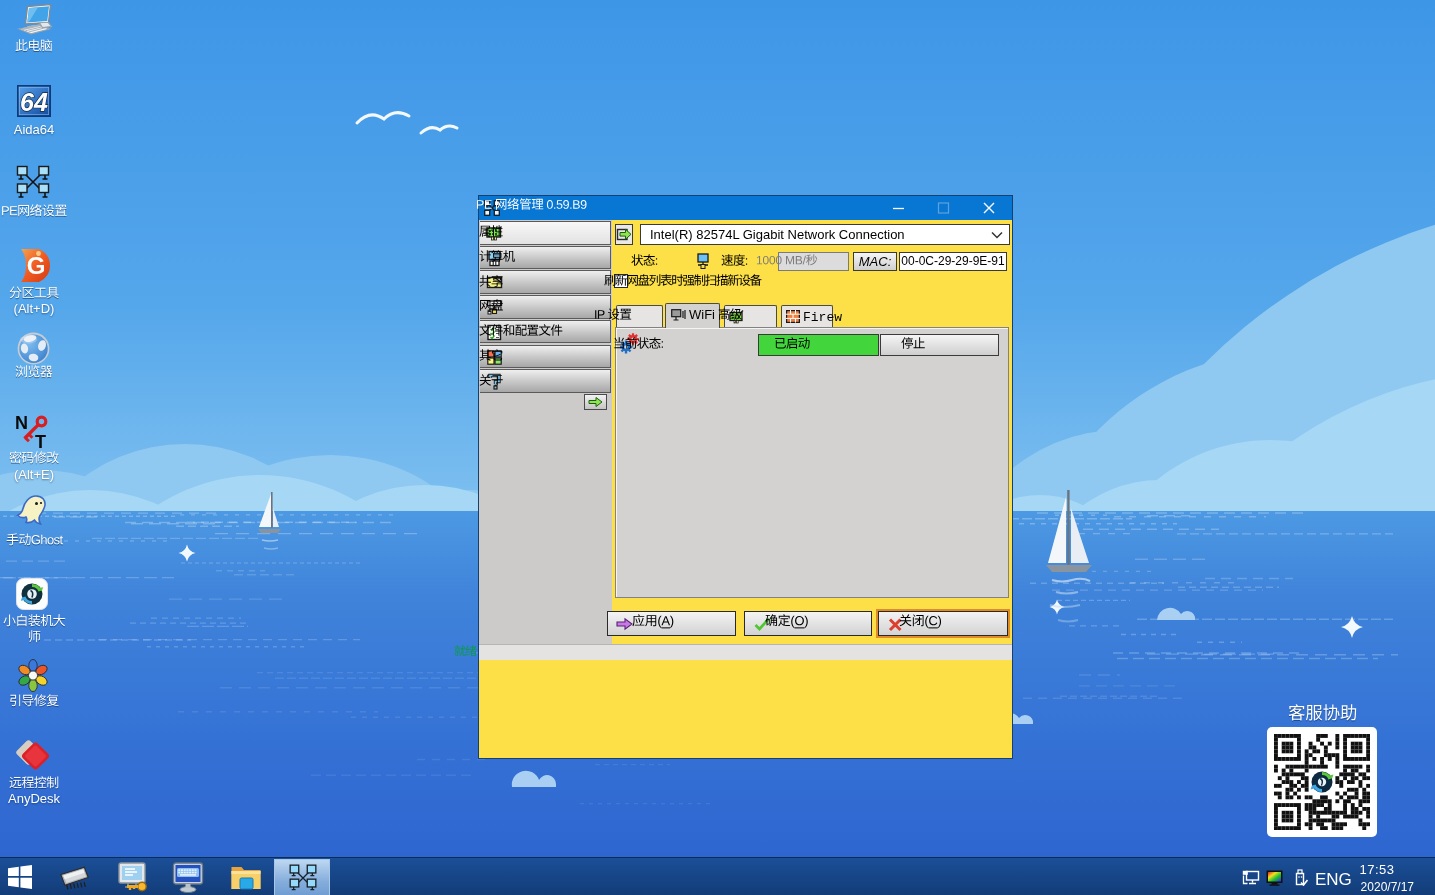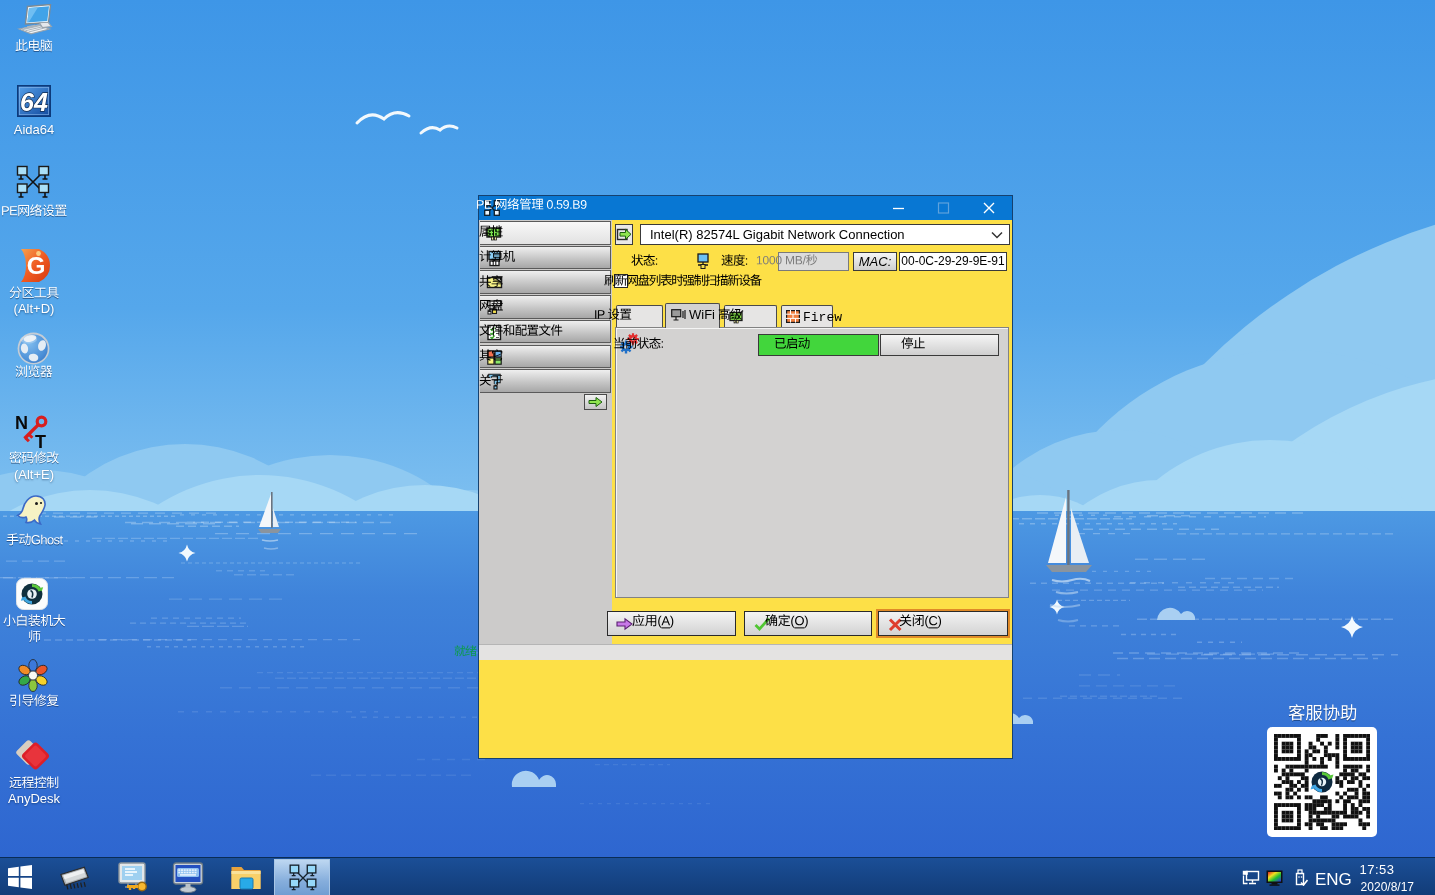--- a/index.html
+++ b/index.html
@@ -929,21 +929,21 @@
 
   <svg class="abs" style="left:1292px;top:11px" width="16" height="17" viewBox="0 0 16 17" fill="none" stroke="#fff">
     <rect x="4.5" y="4.5" width="7" height="11" stroke-width="1.4"></rect>
     <rect x="6" y="1" width="4" height="3.5" stroke-width="1.2"></rect>
     <circle cx="7" cy="8" r="0.8" fill="#fff" stroke="none"></circle>
       <circle cx="9.5" cy="8" r="0.8" fill="#fff" stroke="none"></circle>
     <path d="M9 13.5 l2.5 2.5 l4 -5" stroke-width="1.6"></path>
   </svg>
   <span class="abs" style="left:1315px;top:11.5px;color:#fff;font-size:17px;">ENG</span>
   <span class="abs" style="left:1340px;top:4px;width:74px;color:#fff;font-size:13px;text-align:center;display:inline-block;letter-spacing:0.5px;">17:53</span>
-    <span class="abs" style="left:1340px;top:21.5px;width:74px;color:#fff;font-size:12px;text-align:right;display:inline-block;">2020/8/17</span>
+    <span class="abs" style="left:1340px;top:21.5px;width:74px;color:#fff;font-size:12px;text-align:right;display:inline-block;">2020/7/17</span>
 </div>
 
 <div id="cjktext" style="position:absolute;left:0;top:0;width:1435px;height:895px;pointer-events:none;">
     <svg style="position:absolute;left:15.4px;top:39.18px;overflow:visible" width="41" height="19" viewBox="0 0 41 19">
       <g fill="rgba(10,35,75,0.5)">
         <path transform="translate(0.00,12.28) scale(0.013000,-0.013000)" d="M44 13 58 -67C184 -42 366 -9 536 23L531 98L388 72V459H531V531H388V840H312V58L199 39V637H125V26ZM581 840V90C581 -19 607 -47 699 -47C719 -47 831 -47 852 -47C941 -47 962 9 971 170C949 175 919 189 899 204C894 61 888 25 846 25C822 25 728 25 709 25C666 25 660 35 660 88V399C757 446 860 504 937 561L875 622C823 575 742 520 660 475V840Z"></path>
         <path transform="translate(12.40,12.28) scale(0.013000,-0.013000)" d="M452 408V264H204V408ZM531 408H788V264H531ZM452 478H204V621H452ZM531 478V621H788V478ZM126 695V129H204V191H452V85C452 -32 485 -63 597 -63C622 -63 791 -63 818 -63C925 -63 949 -10 962 142C939 148 907 162 887 176C880 46 870 13 814 13C778 13 632 13 602 13C542 13 531 25 531 83V191H865V695H531V838H452V695Z"></path>
         <path transform="translate(24.80,12.28) scale(0.013000,-0.013000)" d="M732 594C714 524 691 457 663 394C626 446 586 497 548 543L499 507C543 453 590 391 632 329C593 254 546 188 492 137C507 125 532 99 542 87C591 137 634 198 673 268C708 213 738 162 757 121L811 164C788 211 750 271 707 334C742 410 772 493 796 580ZM572 819C596 778 623 726 638 687H382V615H944V687H690L714 696C699 734 666 796 639 840ZM846 541V45H478V537H407V-25H846V-78H916V541ZM284 744V569H155V744ZM89 805V435C89 292 85 95 28 -43C43 -50 73 -71 84 -84C126 15 144 149 151 272H284V9C284 -2 281 -6 270 -6C260 -6 230 -6 196 -5C206 -23 215 -54 217 -72C267 -72 299 -71 321 -59C342 -47 349 -27 349 8V805ZM284 505V337H154L155 435V505Z"></path>
       </g>
       <g fill="#fff">

